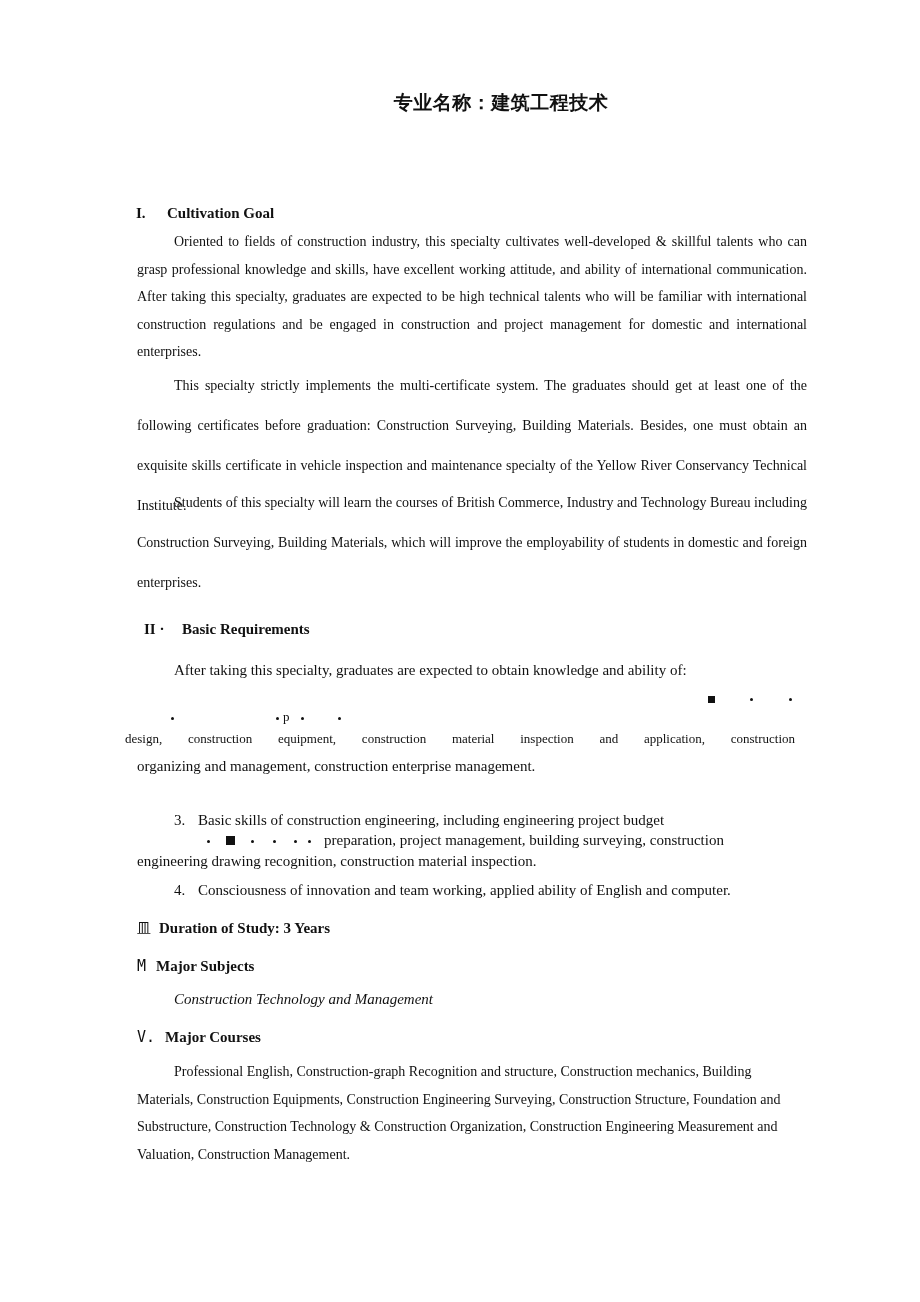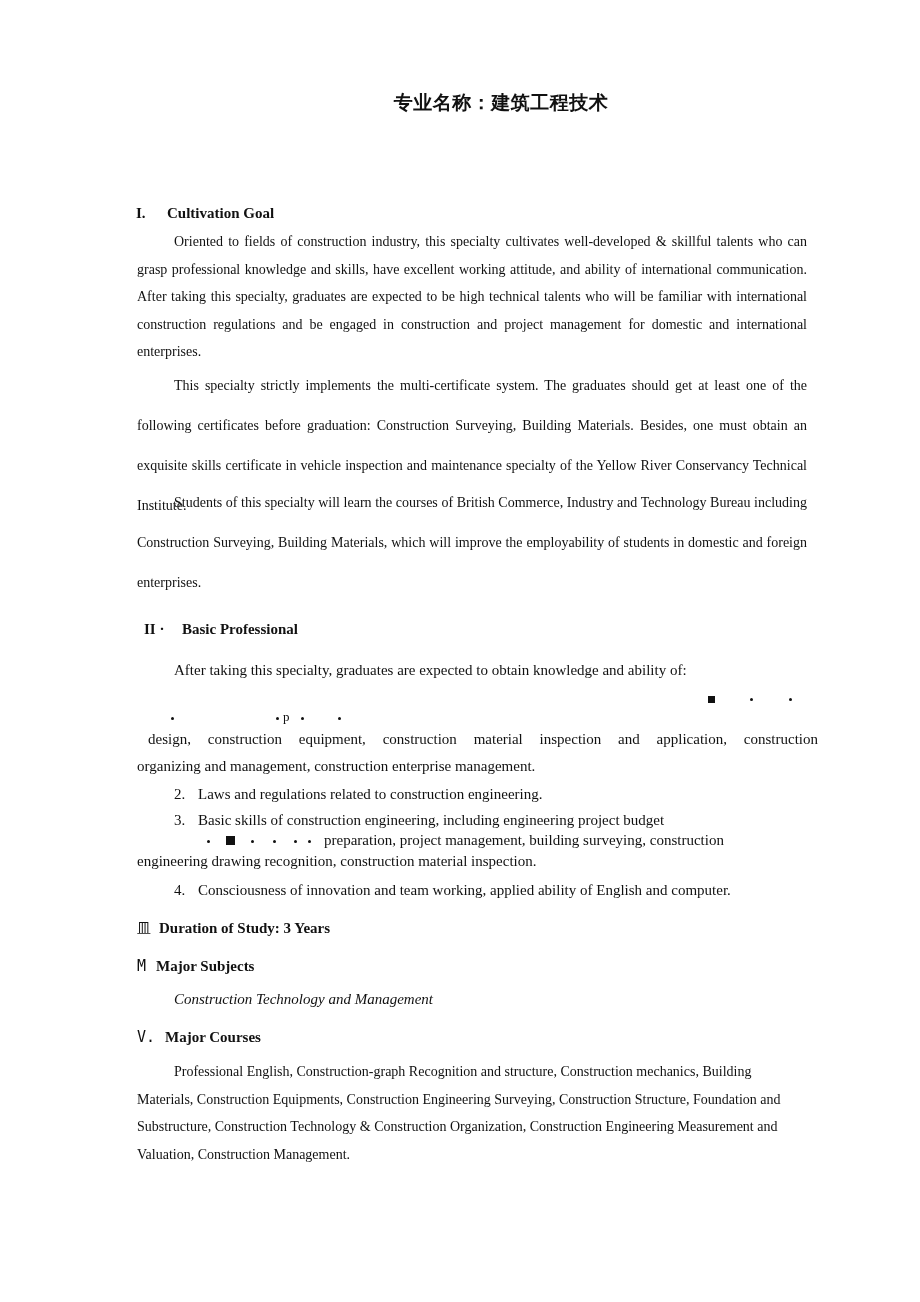--- a/index.html
+++ b/index.html
@@ -9,59 +9,56 @@
     .title { position: absolute; left: 0; width: 1002px; top: 90px; text-align: center;
              font-family: "DejaVu Sans", "Liberation Sans", sans-serif; font-weight: bold; font-size: 19px; letter-spacing: 0.5px; }
     .h { position: absolute; font-weight: bold; font-size: 15px; white-space: nowrap; }
     .h .num { display: inline-block; }
     .p { position: absolute; left: 137px; width: 670px; font-size: 14px; text-align: justify; }
     .p.lh28 { line-height: 27.6px; }
     .p.lh29 { line-height: 40px; }
     .p.lh27 { line-height: 27.5px; }
     .indent { text-indent: 37px; }
     .line { position: absolute; font-size: 15px; white-space: nowrap; }
-    .jline { position: absolute; left: 148px; width: 670px; font-size: 15px; text-align: justify; text-align-last: justify; white-space: nowrap; }
+    .jline { position: absolute; left: 125px; width: 670px; font-size: 13px; text-align: justify; text-align-last: justify; white-space: nowrap; }
     .artifact { position: absolute; font-size: 13px; white-space: nowrap; }
     .sq { display: inline-block; width: 9px; height: 9px; background: #111; }
     .sqs { display: inline-block; width: 7px; height: 7px; background: #111; }
     .dot { display: inline-block; width: 3px; height: 3px; background: #111; border-radius: 50%; vertical-align: middle; }
   </style>
 </head>
 <body>
 
 <div class="page">
 
   <div class="title">专业名称：建筑工程技术</div>
 
   <div class="h" style="left:136px; top:205px;">
     <span class="num" style="width:31px;">I.</span><span>Cultivation Goal</span>
   </div>
   <div class="p lh28 indent" style="top:228px;">Oriented to fields of construction industry, this specialty cultivates well-developed &amp; skillful talents who can grasp professional knowledge and skills, have excellent working attitude, and ability of international communication. After taking this specialty, graduates are expected to be high technical talents who will be familiar with international construction regulations and be engaged in construction and project management for domestic and international enterprises.</div>
   <div class="p lh29 indent" style="top:366px;">This specialty strictly implements the multi-certificate system. The graduates should get at least one of the following certificates before graduation: Construction Surveying, Building Materials. Besides, one must obtain an exquisite skills certificate in vehicle inspection and maintenance specialty of the Yellow River Conservancy Technical Institute.</div>
   <div class="p lh29 indent" style="top:483px;">Students of this specialty will learn the courses of British Commerce, Industry and Technology Bureau including Construction Surveying, Building Materials, which will improve the employability of students in domestic and foreign enterprises.</div>
 
   <div class="h" style="left:144px; top:621px;">
-    <span class="num" style="width:38px;">II ·</span><span>Basic Professional</span>
+    <span class="num" style="width:38px;">II ·</span><span>Basic Requirements</span>
   </div>
   <div class="line" style="left:174px; top:662px;">After taking this specialty, graduates are expected to obtain knowledge and ability of:</div>
 
   <span class="sqs" style="position:absolute; left:708px; top:696px;"></span>
   <span class="dot" style="position:absolute; left:750px; top:698px;"></span>
   <span class="dot" style="position:absolute; left:789px; top:698px;"></span>
   <span class="dot" style="position:absolute; left:171px; top:717px;"></span>
   <span class="dot" style="position:absolute; left:276px; top:717px;"></span>
   <span class="artifact" style="left:283px; top:709px;">p</span>
   <span class="dot" style="position:absolute; left:301px; top:717px;"></span>
   <span class="dot" style="position:absolute; left:338px; top:717px;"></span>
   <div class="jline" style="top:731px;">design, construction equipment, construction material inspection and application, construction</div>
   <div class="line" style="left:137px; top:758px;">organizing and management, construction enterprise management.</div>
 
-  <div class="line" style="left:174px; top:786px;">
-    <span style="display:inline-block; width:24px;">2.</span><span>Laws and regulations related to construction engineering.</span>
-  </div>
 
   <div class="line" style="left:174px; top:812px;">
     <span style="display:inline-block; width:24px;">3.</span><span>Basic skills of construction engineering, including engineering project budget</span>
   </div>
   <span class="dot" style="position:absolute; left:207px; top:840px;"></span>
   <span class="sq" style="position:absolute; left:226px; top:836px;"></span>
   <span class="dot" style="position:absolute; left:251px; top:840px;"></span>
   <span class="dot" style="position:absolute; left:273px; top:840px;"></span>
   <span class="dot" style="position:absolute; left:294px; top:840px;"></span>
   <span class="dot" style="position:absolute; left:308px; top:840px;"></span>

